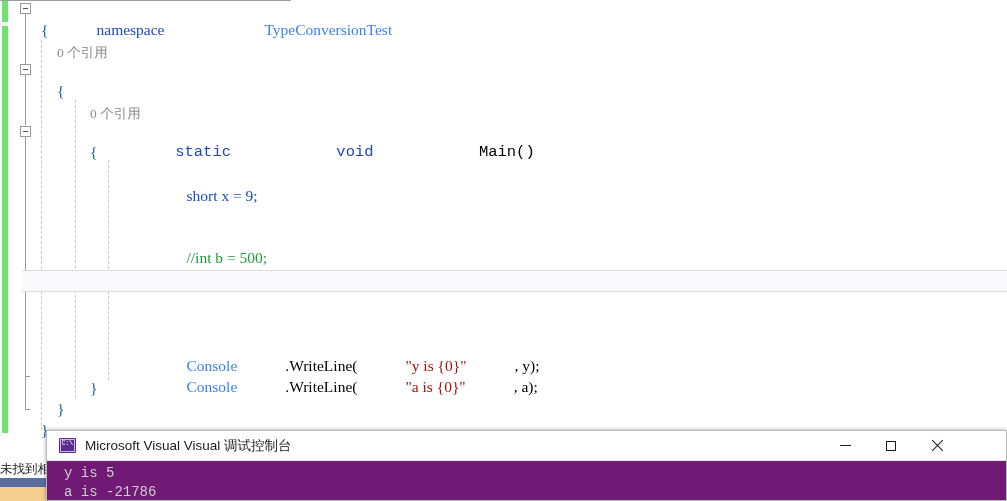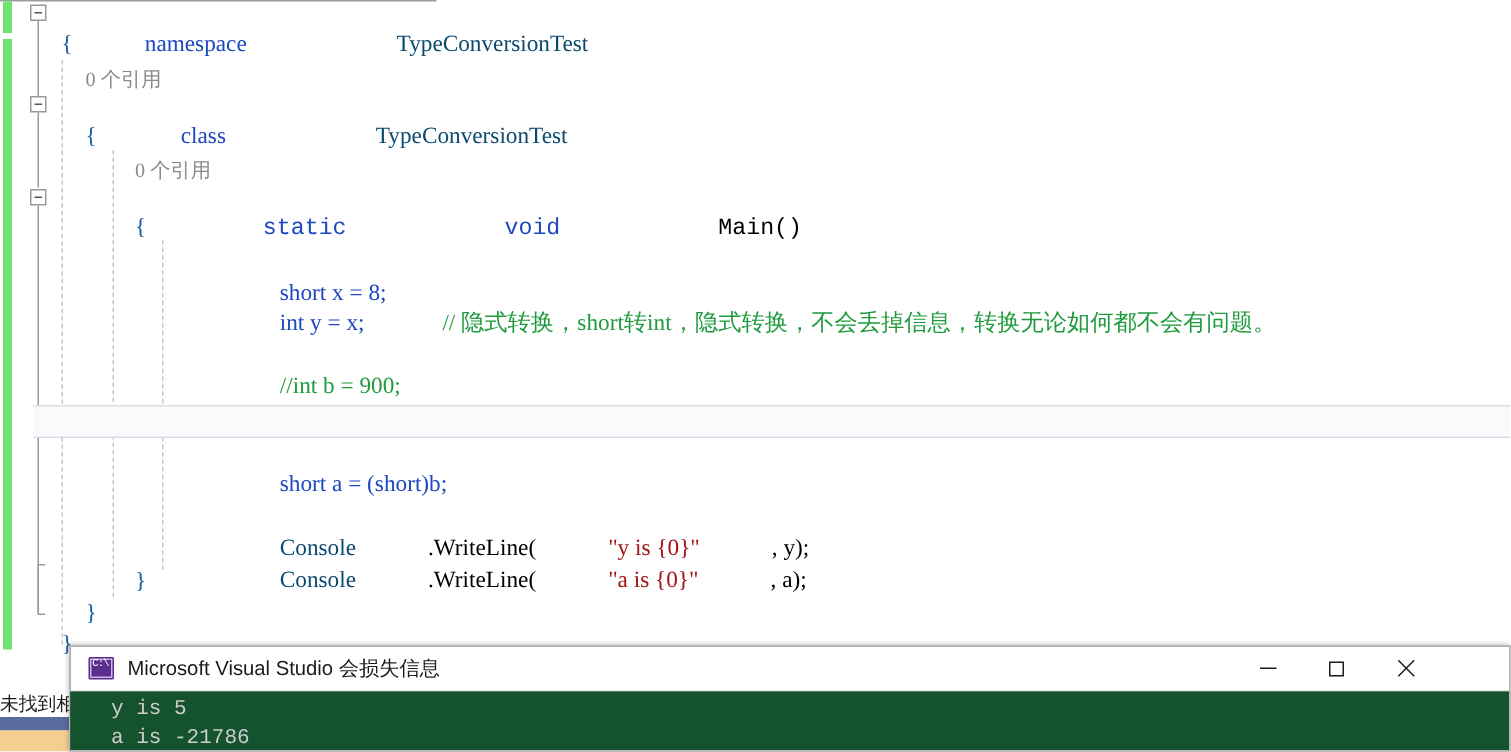--- a/index.html
+++ b/index.html
@@ -80,21 +80,21 @@
     position: absolute;
     white-space: pre;
     font-family: "Liberation Serif", serif;
     font-size: 15.5px;
     line-height: 20px;
     color: #000000;
   }
   .code-line span { font-family: inherit; margin-left: 48px; }
 
   .kw      { color: #1d48c0; }        
-  .type    { color: #0c4a6e; }        
+  .type    { color: #3b82f6; }        
   .cmt     { color: #1f9b3e; }        
   .str     { color: #a31515; }
   .plain   { color: #000000; }
   .brace   { color: #1a5fa8; }
 
   .codelens {
     position: absolute;
     white-space: pre;
     font-family: "Liberation Serif", serif;
     font-size: 13.5px;
@@ -218,22 +218,22 @@
     width: 15px; height: 1px;
     background: #1b1b1b;
   }
   .glyph-close::before { transform: rotate(45deg); }
   .glyph-close::after  { transform: rotate(-45deg); }
 
   #console-body {
     position: absolute;
     left: 0; top: 30px;
     right: 0; bottom: 0;
-    background: #14532d;
-    padding: 3px 0 0 27px;
+    background: #701a75;
+    padding: 3px 0 0 17px;
     box-sizing: border-box;
   }
   .console-line {
     font-family: "Liberation Mono", monospace;
     font-size: 14px;
     line-height: 19px;
     color: #cccccc;
     white-space: pre;
   }
 </style>
@@ -266,51 +266,42 @@
   <div id="current-line"></div>
 
   <div class="code-line" style="left:33px; top:0px;">
     <span class="kw">namespace</span><span class="plain"> </span><span class="type">TypeConversionTest</span>
   </div>
 
   <div class="code-line brace" style="left:41px; top:20px;">{</div>
 
   <div class="codelens" style="left:57px; top:44px;">0 个引用</div>
 
-  <div class="code-line" style="left:57px; top:61px;">
-    <span class="kw">class</span><span class="plain"> </span><span class="type">TypeConversionTest</span>
-  </div>
 
   <div class="code-line brace" style="left:57px; top:81px;">{</div>
 
   <div class="codelens" style="left:90px; top:105px;">0 个引用</div>
 
   <div class="code-line" style="left:90px; top:122px;font-family:Liberation Mono, monospace;">
     <span class="kw">static</span><span class="plain"> </span><span class="kw">void</span><span class="plain"> </span><span class="plain">Main()</span>
   </div>
 
   <div class="code-line brace" style="left:90px; top:142px;">{</div>
 
   <div class="code-line" style="left:123px; top:166px;">
-    <span class="kw">short x = 8;</span>
-  </div>
-
-  <div class="code-line" style="left:123px; top:186px;">
-    <span class="kw">int y = x; </span><span class="cmt">// 隐式转换，short转int，隐式转换，不会丢掉信息，转换无论如何都不会有问题。</span>
-  </div>
+    <span class="kw">short x = 9;</span>
+  </div>
+
 
   <div class="code-line cmt" style="left:123px; top:228px;">
-    <span class="cmt">//int b = 900;</span>
-  </div>
-
-
-
-  <div class="code-line" style="left:123px; top:293px;">
-    <span class="kw">short a = (short)b;</span>
-  </div>
+    <span class="cmt">//int b = 500;</span>
+  </div>
+
+
+
 
   <div class="code-line" style="left:123px; top:336px;">
     <span class="type">Console</span><span class="plain">.WriteLine(</span><span class="str">"y is {0}"</span><span class="plain">, y);</span>
   </div>
 
   <div class="code-line" style="left:123px; top:357px;">
     <span class="type">Console</span><span class="plain">.WriteLine(</span><span class="str">"a is {0}"</span><span class="plain">, a);</span>
   </div>
 
   <div class="code-line brace" style="left:90px; top:378px;">}</div>
@@ -320,21 +311,21 @@
 </div>
 
 <div id="status-text">未找到相</div>
 <div id="status-band-blue"></div>
 <div id="status-band-tan"></div>
 
 <div id="console-window">
 
   <div id="console-titlebar">
     <div id="console-app-icon"></div>
-    <div id="console-title">Microsoft Visual Studio 会损失信息</div>
+    <div id="console-title">Microsoft Visual Visual 调试控制台</div>
 
     <div class="win-btn" id="btn-min">
       <span class="glyph-min"></span>
     </div>
     <div class="win-btn" id="btn-max">
       <span class="glyph-max"></span>
     </div>
     <div class="win-btn" id="btn-close">
       <span class="glyph-close"></span>
     </div>

